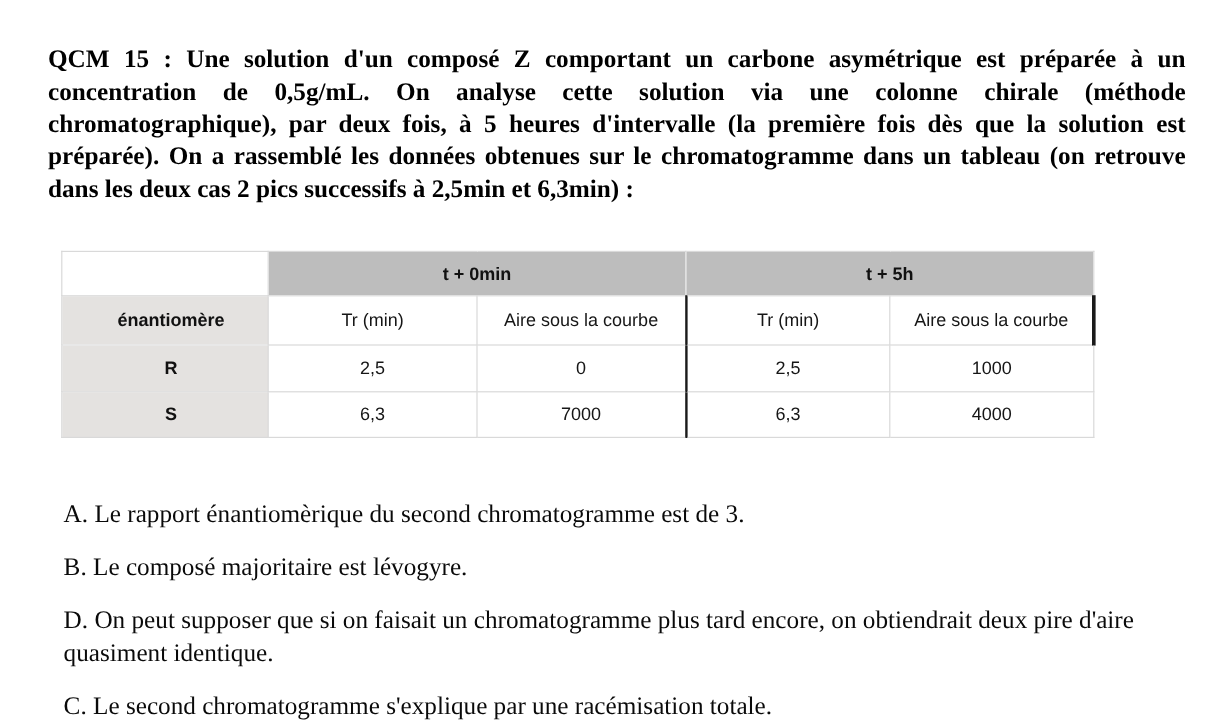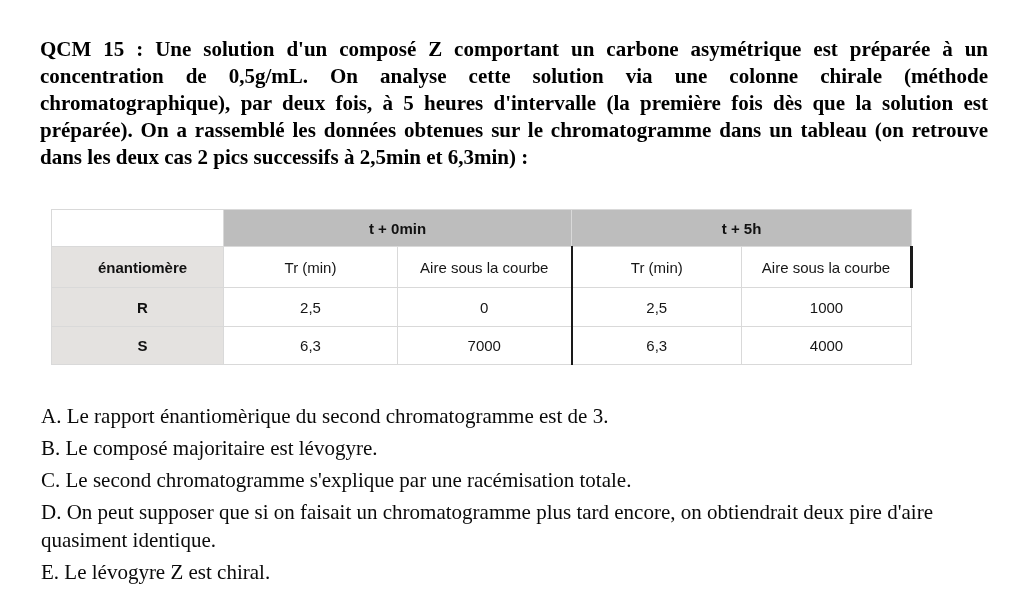--- a/index.html
+++ b/index.html
@@ -69,21 +69,21 @@
   }
   .sep-left{border-left:2px solid var(--separator) !important;}
   .sep-right{border-right:3px solid var(--separator) !important;}
   .options{
     position:absolute;
     left:37px;top:398px;width:952px;
     font-size:21px;
     line-height:28px;
     color:#0a0a0a;
   }
-  .options p{margin:4px;}
+  .options p{margin:16px;}
 </style>
 </head>
 <body>
 
 <div>
 
   <p class="question">QCM 15 : Une solution d'un composé Z comportant un carbone asymétrique est préparée à un concentration de 0,5g/mL. On analyse cette solution via une colonne chirale (méthode chromatographique), par deux fois, à 5 heures d'intervalle (la première fois dès que la solution est préparée). On a rassemblé les données obtenues sur le chromatogramme dans un tableau (on retrouve dans les deux cas 2 pics successifs à 2,5min et 6,3min) :</p>
 
   <table class="data-table">
     <colgroup>
@@ -119,18 +119,18 @@
         <td>7000</td>
         <td class="sep-left">6,3</td>
         <td>4000</td>
       </tr>
     </tbody>
   </table>
 
   <div class="options">
     <p>A. Le rapport énantiomèrique du second chromatogramme est de 3.</p>
     <p>B. Le composé majoritaire est lévogyre.</p>
+    <p>D. On peut supposer que si on faisait un chromatogramme plus tard encore, on obtiendrait deux pire d'aire quasiment identique.</p>
     <p>C. Le second chromatogramme s'explique par une racémisation totale.</p>
-    <p>D. On peut supposer que si on faisait un chromatogramme plus tard encore, on obtiendrait deux pire d'aire quasiment identique.</p>
     <p>E. Le lévogyre Z est chiral.</p>
   </div>
 
 </div>
 
 </body></html>

